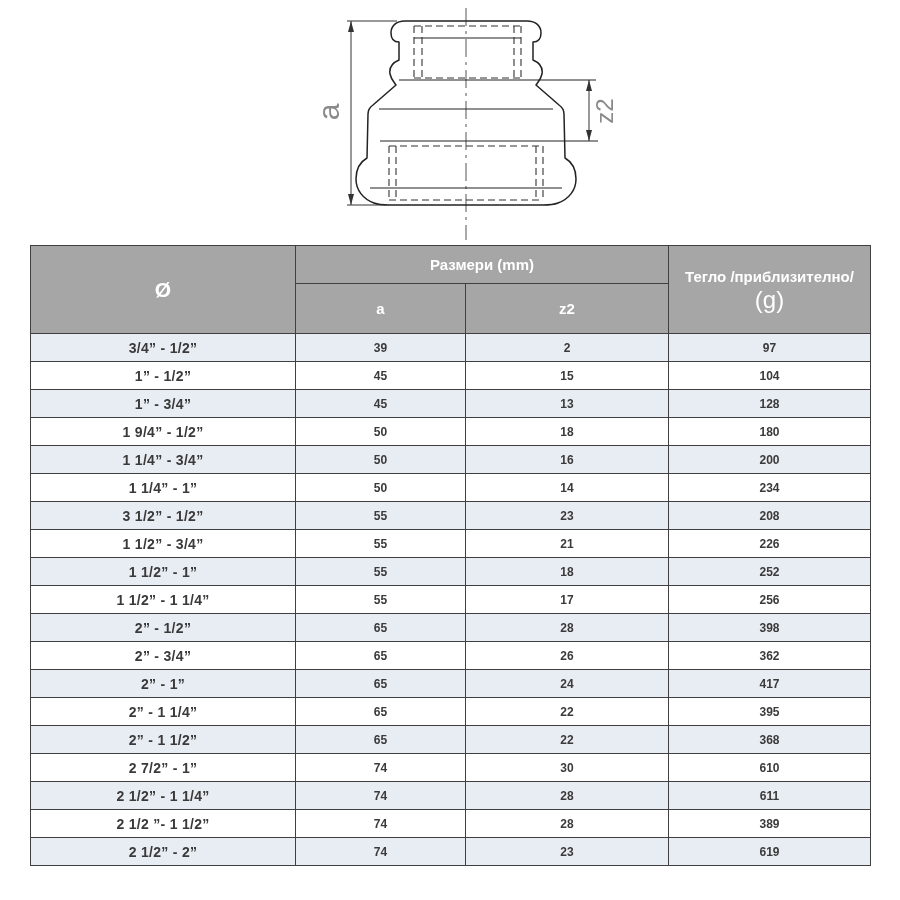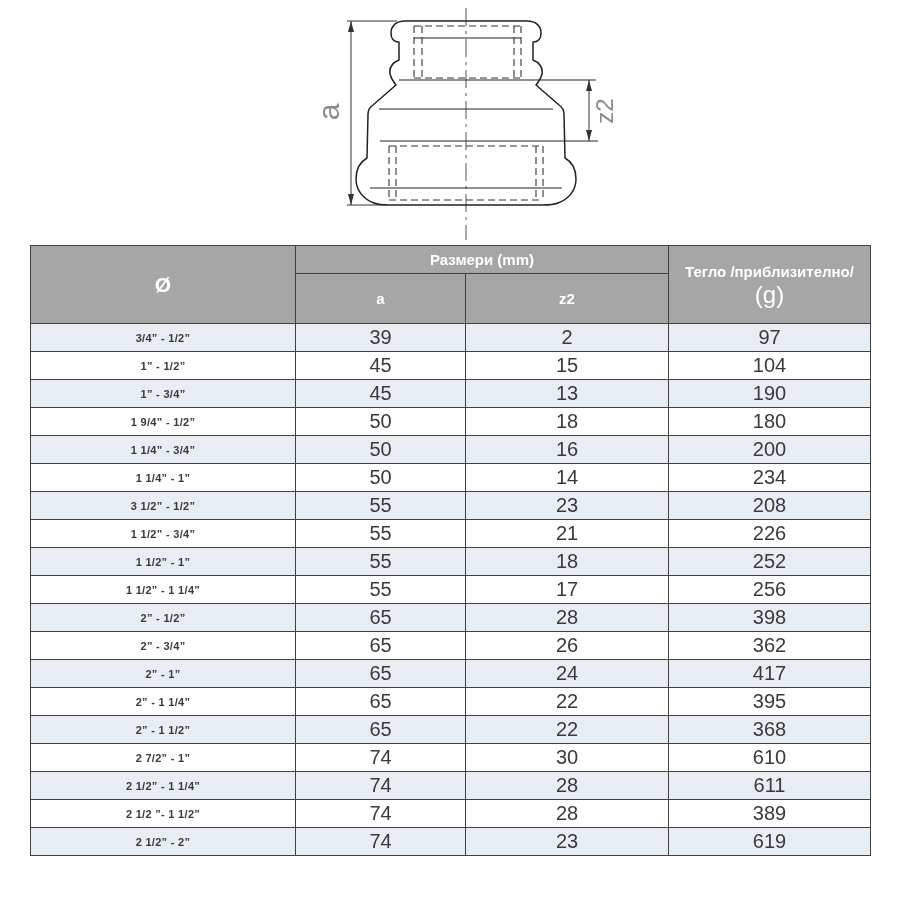--- a/index.html
+++ b/index.html
@@ -22,30 +22,30 @@
   .table-wrap{margin:0 30px;}
   table{
     width:840px;border-collapse:collapse;table-layout:fixed;
   }
   th,td{border:1px solid var(--border);}
   thead th{
     background:var(--header-bg);color:var(--header-text);
     font-weight:bold;text-align:center;vertical-align:middle;
   }
   .th-dia{font-size:21px;}
-  .th-dims{font-size:15px;height:28px;}
+  .th-dims{font-size:15px;height:38px;}
   .th-sub{font-size:15px;height:50px;}
   .th-weight{font-size:15px;line-height:1.3;}
   .g-unit{display:block;font-size:24px;font-weight:400;line-height:1.05;}
   tbody td{
     height:28px;padding:0 4px;text-align:center;vertical-align:middle;
     color:var(--cell-text);background:var(--row-bg);
   }
-  td.dia{font-weight:700;font-size:11px;letter-spacing:0.3px;}
-  td.num{font-weight:400;font-size:20px;}
+  td.dia{font-weight:700;font-size:14px;letter-spacing:0.3px;}
+  td.num{font-weight:700;font-size:12px;}
   tr.alt td{background:var(--row-alt-bg);}
   svg text{font-family:"Liberation Sans",sans-serif;}
 </style>
 </head>
 <body>
 
 <div class="drawing-area">
   <svg width="900" height="245" viewBox="0 0 900 245">
 
     <line x1="466" y1="8" x2="466" y2="240" stroke="#555" stroke-width="1" stroke-dasharray="18 5 3 5"></line>
@@ -152,21 +152,21 @@
         <tr>
     <td class="dia">1” - 1/2”</td>
     <td class="num">45</td>
     <td class="num">15</td>
     <td class="num">104</td>
   </tr>
         <tr class="alt">
     <td class="dia">1” - 3/4”</td>
     <td class="num">45</td>
     <td class="num">13</td>
-    <td class="num">190</td>
+    <td class="num">128</td>
   </tr>
         <tr>
     <td class="dia">1 9/4” - 1/2”</td>
     <td class="num">50</td>
     <td class="num">18</td>
     <td class="num">180</td>
   </tr>
         <tr class="alt">
     <td class="dia">1 1/4” - 3/4”</td>
     <td class="num">50</td>

